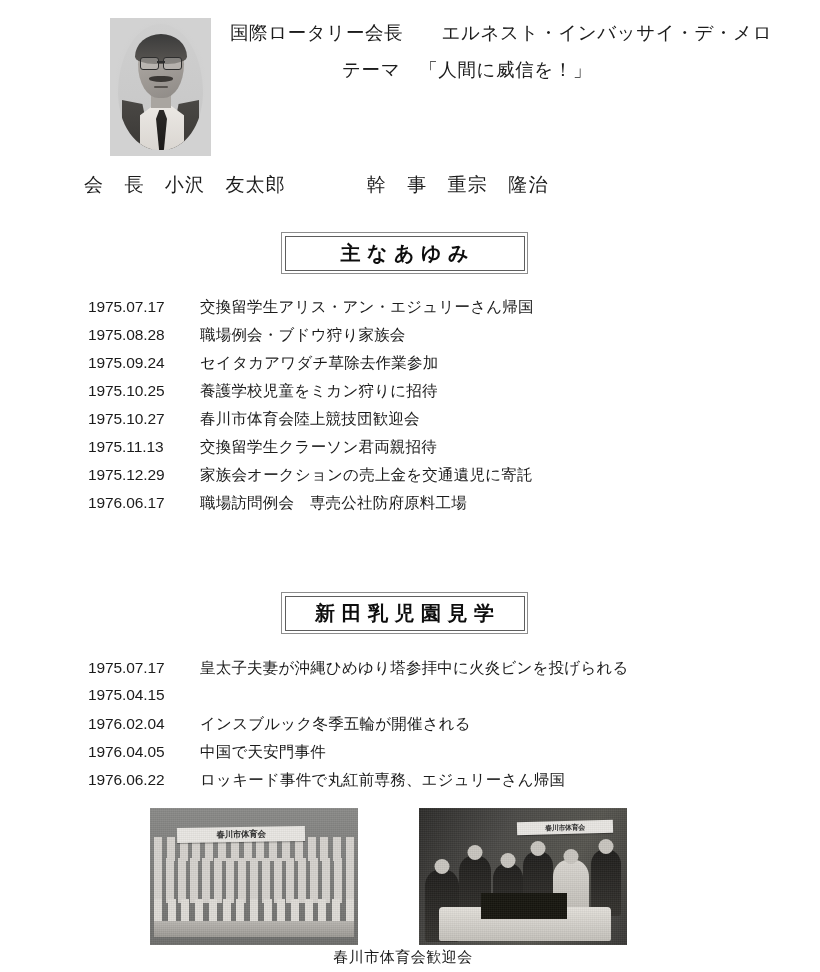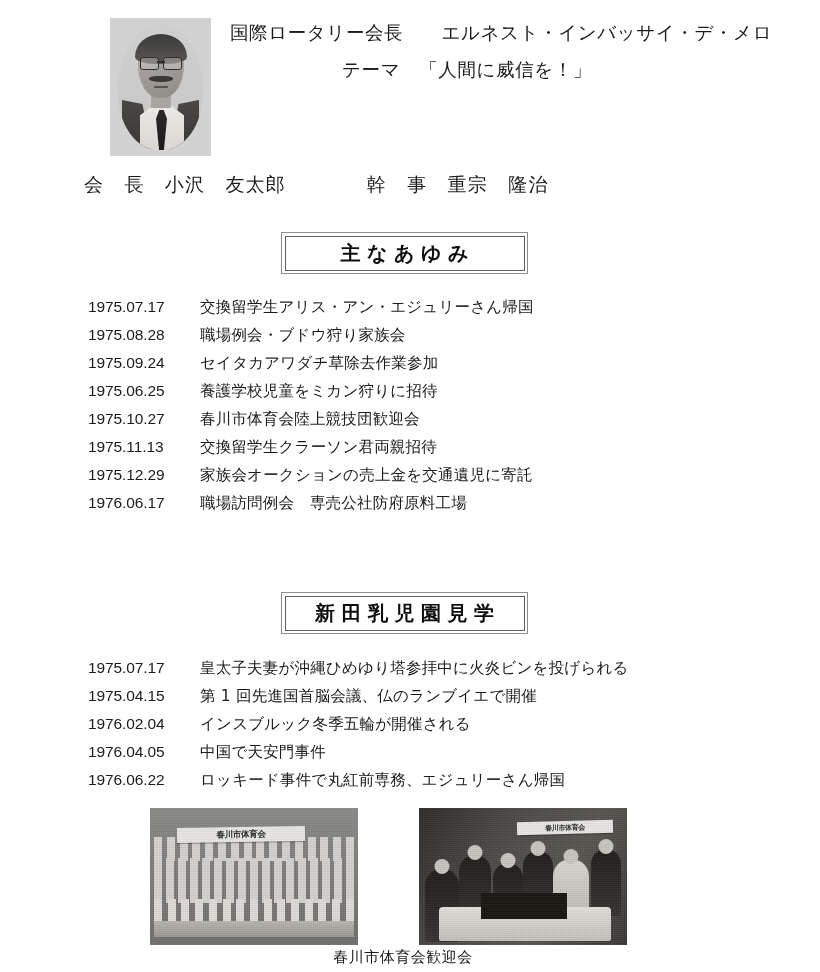--- a/index.html
+++ b/index.html
@@ -440,36 +440,36 @@
   <div class="section-box" id="section-box-1">
     <div class="inner">
       <span class="title-text">主なあゆみ</span>
     </div>
   </div>
 
   <div class="entry-list" id="entry-list-1">
       <div class="entry-row"><span class="entry-date">1975.07.17</span><span class="entry-text">交換留学生アリス・アン・エジュリーさん帰国</span></div>
       <div class="entry-row"><span class="entry-date">1975.08.28</span><span class="entry-text">職場例会・ブドウ狩り家族会</span></div>
       <div class="entry-row"><span class="entry-date">1975.09.24</span><span class="entry-text">セイタカアワダチ草除去作業参加</span></div>
-      <div class="entry-row"><span class="entry-date">1975.06.25</span><span class="entry-text">養護学校児童をミカン狩りに招待</span></div>
+      <div class="entry-row"><span class="entry-date">1975.10.25</span><span class="entry-text">養護学校児童をミカン狩りに招待</span></div>
       <div class="entry-row"><span class="entry-date">1975.10.27</span><span class="entry-text">春川市体育会陸上競技団歓迎会</span></div>
       <div class="entry-row"><span class="entry-date">1975.11.13</span><span class="entry-text">交換留学生クラーソン君両親招待</span></div>
       <div class="entry-row"><span class="entry-date">1975.12.29</span><span class="entry-text">家族会オークションの売上金を交通遺児に寄託</span></div>
       <div class="entry-row"><span class="entry-date">1976.06.17</span><span class="entry-text">職場訪問例会　専売公社防府原料工場</span></div>
     </div>
 
   <div class="section-box" id="section-box-2">
     <div class="inner">
       <span class="title-text">新田乳児園見学</span>
     </div>
   </div>
 
   <div class="entry-list" id="entry-list-2">
       <div class="entry-row"><span class="entry-date">1975.07.17</span><span class="entry-text">皇太子夫妻が沖縄ひめゆり塔参拝中に火炎ビンを投げられる</span></div>
-      <div class="entry-row"><span class="entry-date">1975.04.15</span><span class="entry-text">第 1 回先進国首脳会議、仏のランブイエで開催</span></div>
+      <div class="entry-row"><span class="entry-date">1975.04.15</span></div>
       <div class="entry-row"><span class="entry-date">1976.02.04</span><span class="entry-text">インスブルック冬季五輪が開催される</span></div>
       <div class="entry-row"><span class="entry-date">1976.04.05</span><span class="entry-text">中国で天安門事件</span></div>
       <div class="entry-row"><span class="entry-date">1976.06.22</span><span class="entry-text">ロッキード事件で丸紅前専務、エジュリーさん帰国</span></div>
     </div>
 
   <div class="photo-row">
 
     <div class="photo" id="photo-group">
       <div class="ph-wall"></div>
       <div class="ph-crowd">

